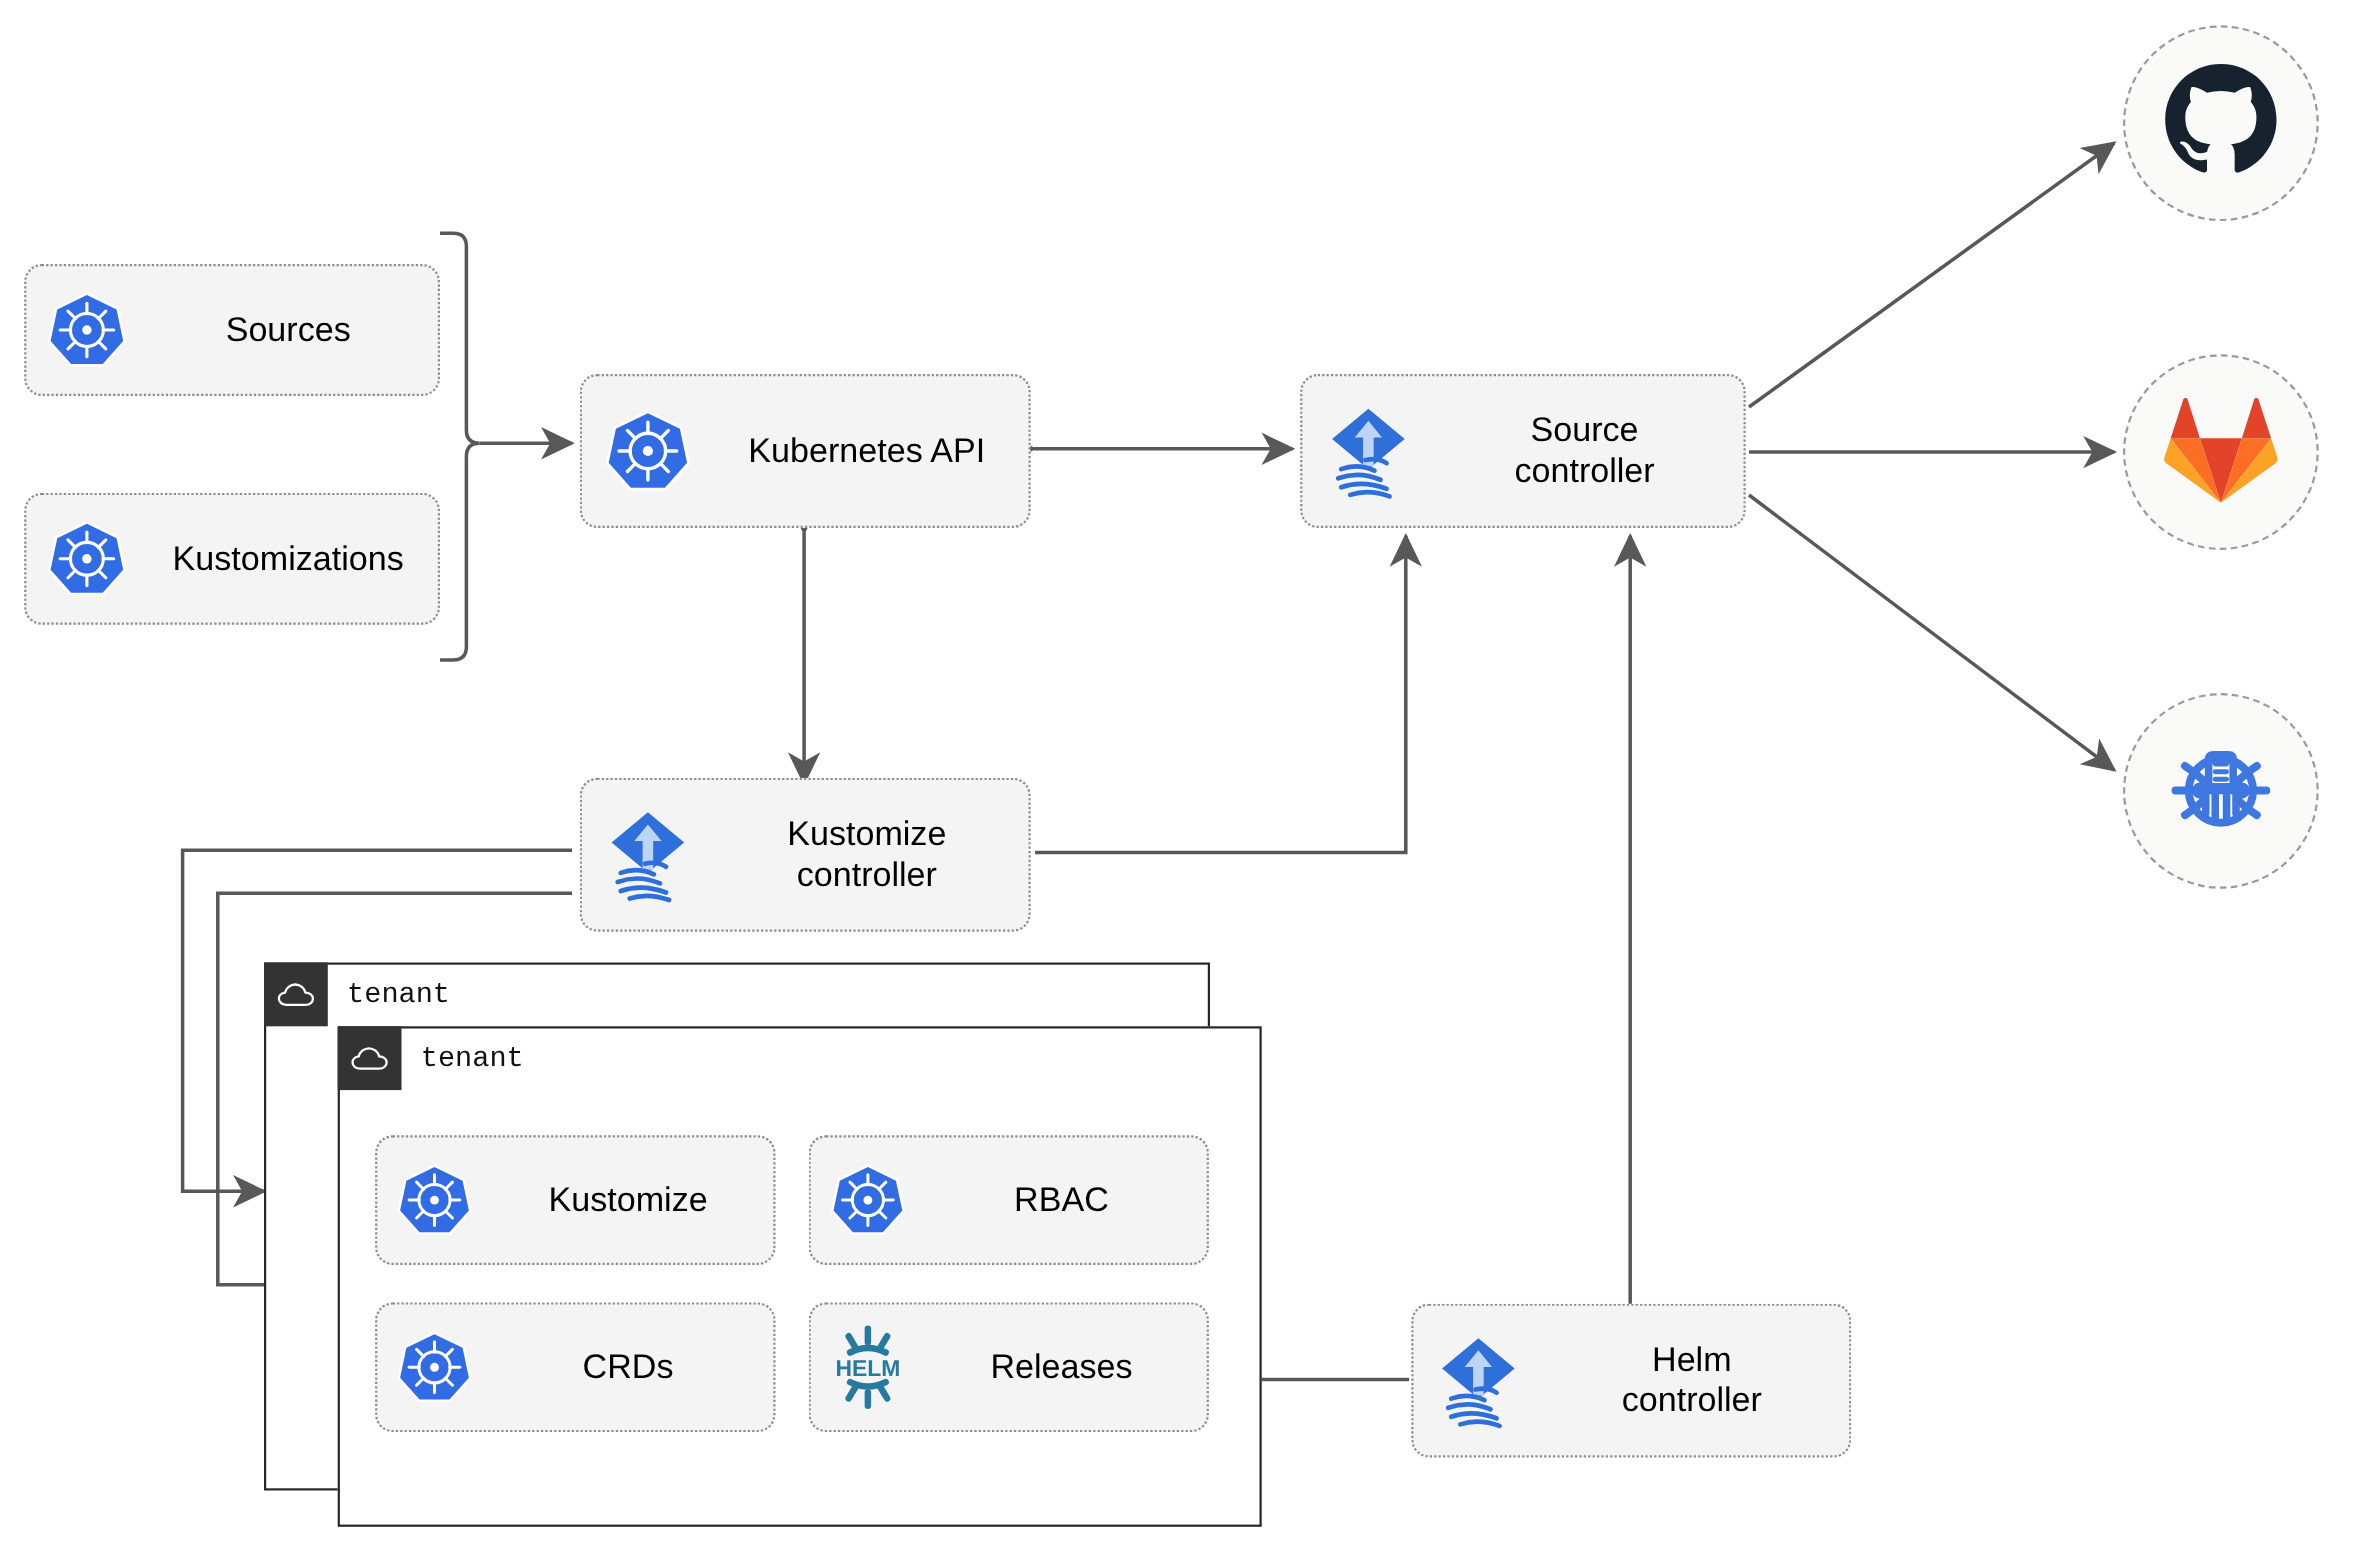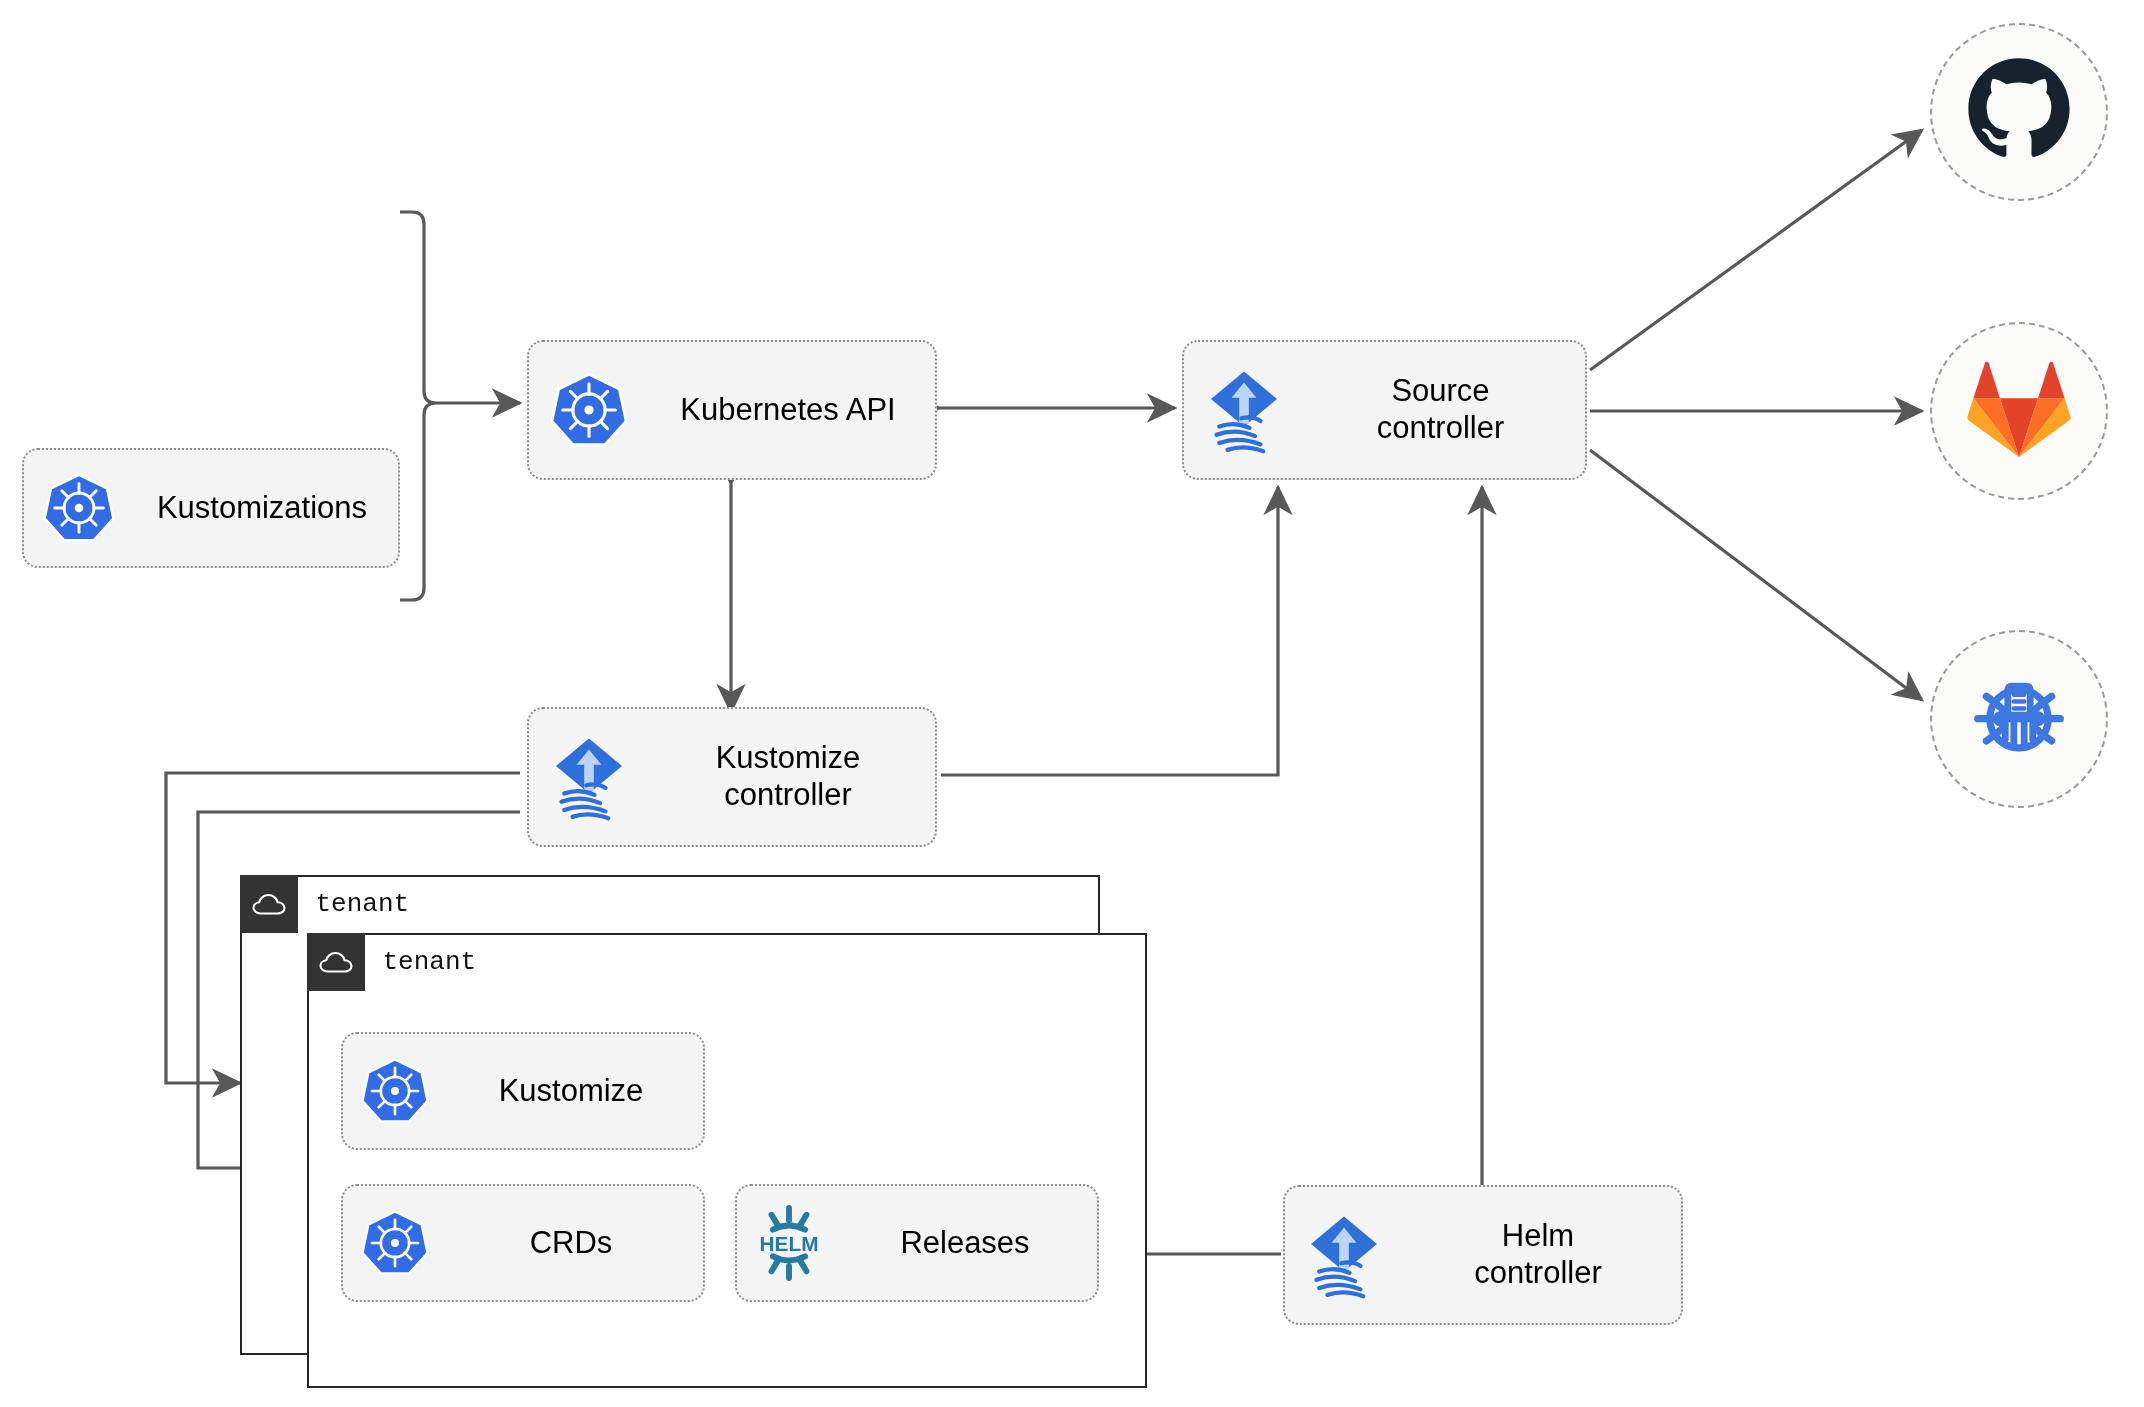--- a/index.html
+++ b/index.html
@@ -87,20 +87,41 @@
 
     <path class="ln" marker-end="url(#ah)" d="M 1590,411 L 1922,411"></path>
 
     <path class="ln" marker-end="url(#ah)" d="M 1590,450 L 1922,700"></path>
 
     <path class="ln" marker-end="url(#ah)" d="M 520,773 L 166,773 L 166,1083 L 240,1083"></path>
 
     <path class="ln" marker-end="url(#ah)" d="M 520,812 L 198,812 L 198,1168 L 307,1168"></path>
   </svg>
 
+  <div class="node" style="left:22px;top:240px;width:378px;height:120px;">
+    <span class="ico" style="width:110px;">
+      <svg width="76" height="76" viewBox="0 0 64 64" aria-hidden="true">
+        <path d="M32 3 L56.5 15 L62 41 L45 60 L19 60 L2 41 L7.5 15 Z" fill="#ffffff"></path>
+        <path d="M32 5.2 L54.7 16.3 L59.8 40.4 L44.1 58 L19.9 58 L4.2 40.4 L9.3 16.3 Z" fill="#326ce5"></path>
+        <g fill="none" stroke="#ffffff" stroke-width="2.4" stroke-linecap="round">
+          <circle cx="32" cy="32" r="12.6"></circle>
+          <line x1="32" y1="11.5" x2="32" y2="19.6"></line>
+          <line x1="32" y1="44.4" x2="32" y2="52.5"></line>
+          <line x1="11.5" y1="32" x2="19.6" y2="32"></line>
+          <line x1="44.4" y1="32" x2="52.5" y2="32"></line>
+          <line x1="17.5" y1="17.5" x2="23.2" y2="23.2"></line>
+          <line x1="40.8" y1="40.8" x2="46.5" y2="46.5"></line>
+          <line x1="46.5" y1="17.5" x2="40.8" y2="23.2"></line>
+          <line x1="23.2" y1="40.8" x2="17.5" y2="46.5"></line>
+        </g>
+        <circle cx="32" cy="32" r="3.6" fill="#ffffff"></circle>
+      </svg>
+    </span>
+    <span class="lbl">Sources</span>
+  </div>
 
   <div class="node" style="left:22px;top:448px;width:378px;height:120px;">
     <span class="ico" style="width:110px;">
       <svg width="76" height="76" viewBox="0 0 64 64" aria-hidden="true">
         <path d="M32 3 L56.5 15 L62 41 L45 60 L19 60 L2 41 L7.5 15 Z" fill="#ffffff"></path>
         <path d="M32 5.2 L54.7 16.3 L59.8 40.4 L44.1 58 L19.9 58 L4.2 40.4 L9.3 16.3 Z" fill="#326ce5"></path>
         <g fill="none" stroke="#ffffff" stroke-width="2.4" stroke-linecap="round">
           <circle cx="32" cy="32" r="12.6"></circle>
           <line x1="32" y1="11.5" x2="32" y2="19.6"></line>
             <line x1="32" y1="44.4" x2="32" y2="52.5"></line>
@@ -294,20 +315,41 @@
             <line x1="40.8" y1="40.8" x2="46.5" y2="46.5"></line>
           <line x1="46.5" y1="17.5" x2="40.8" y2="23.2"></line>
             <line x1="23.2" y1="40.8" x2="17.5" y2="46.5"></line>
         </g>
         <circle cx="32" cy="32" r="3.6" fill="#ffffff"></circle>
       </svg>
     </span>
     <span class="lbl">Kustomize</span>
   </div>
 
+  <div class="node" style="left:735px;top:1032px;width:364px;height:118px;">
+    <span class="ico" style="width:104px;">
+      <svg width="72" height="72" viewBox="0 0 64 64" aria-hidden="true">
+        <path d="M32 3 L56.5 15 L62 41 L45 60 L19 60 L2 41 L7.5 15 Z" fill="#ffffff"></path>
+        <path d="M32 5.2 L54.7 16.3 L59.8 40.4 L44.1 58 L19.9 58 L4.2 40.4 L9.3 16.3 Z" fill="#326ce5"></path>
+        <g fill="none" stroke="#ffffff" stroke-width="2.4" stroke-linecap="round">
+          <circle cx="32" cy="32" r="12.6"></circle>
+          <line x1="32" y1="11.5" x2="32" y2="19.6"></line>
+            <line x1="32" y1="44.4" x2="32" y2="52.5"></line>
+          <line x1="11.5" y1="32" x2="19.6" y2="32"></line>
+            <line x1="44.4" y1="32" x2="52.5" y2="32"></line>
+          <line x1="17.5" y1="17.5" x2="23.2" y2="23.2"></line>
+            <line x1="40.8" y1="40.8" x2="46.5" y2="46.5"></line>
+          <line x1="46.5" y1="17.5" x2="40.8" y2="23.2"></line>
+            <line x1="23.2" y1="40.8" x2="17.5" y2="46.5"></line>
+        </g>
+        <circle cx="32" cy="32" r="3.6" fill="#ffffff"></circle>
+      </svg>
+    </span>
+    <span class="lbl">RBAC</span>
+  </div>
 
   <div class="node" style="left:341px;top:1184px;width:364px;height:118px;">
     <span class="ico" style="width:104px;">
       <svg width="72" height="72" viewBox="0 0 64 64" aria-hidden="true">
         <path d="M32 3 L56.5 15 L62 41 L45 60 L19 60 L2 41 L7.5 15 Z" fill="#ffffff"></path>
         <path d="M32 5.2 L54.7 16.3 L59.8 40.4 L44.1 58 L19.9 58 L4.2 40.4 L9.3 16.3 Z" fill="#326ce5"></path>
         <g fill="none" stroke="#ffffff" stroke-width="2.4" stroke-linecap="round">
           <circle cx="32" cy="32" r="12.6"></circle>
           <line x1="32" y1="11.5" x2="32" y2="19.6"></line>
             <line x1="32" y1="44.4" x2="32" y2="52.5"></line>

